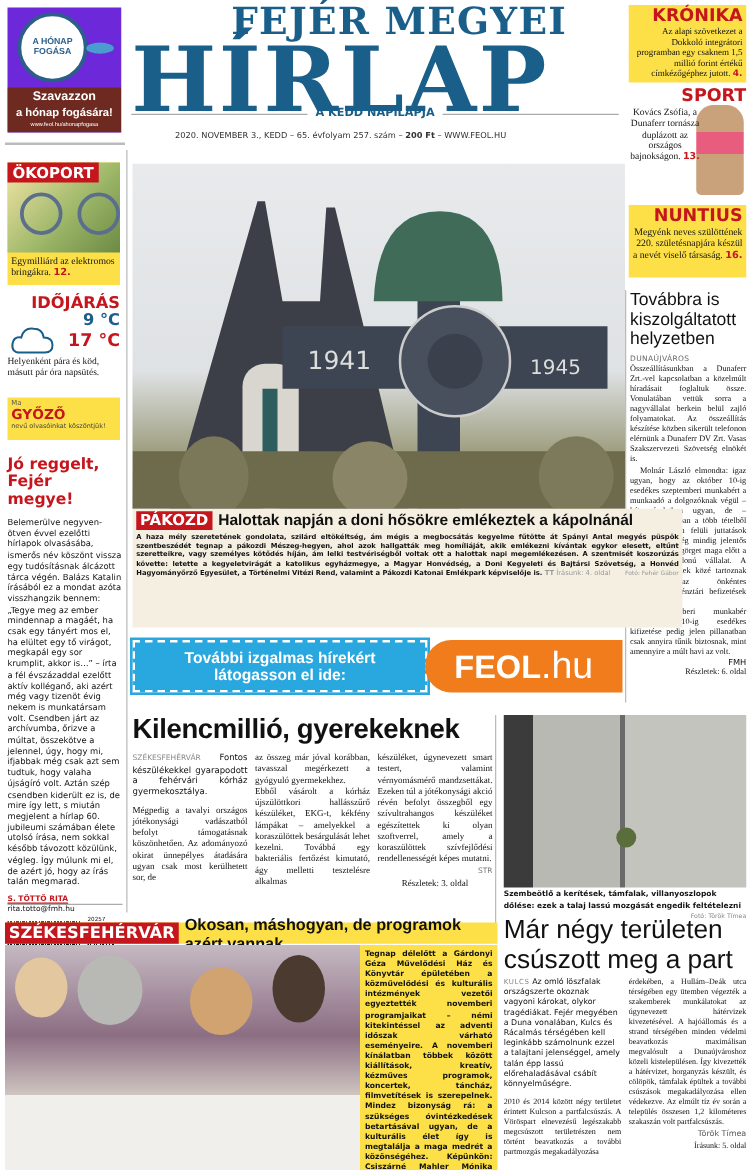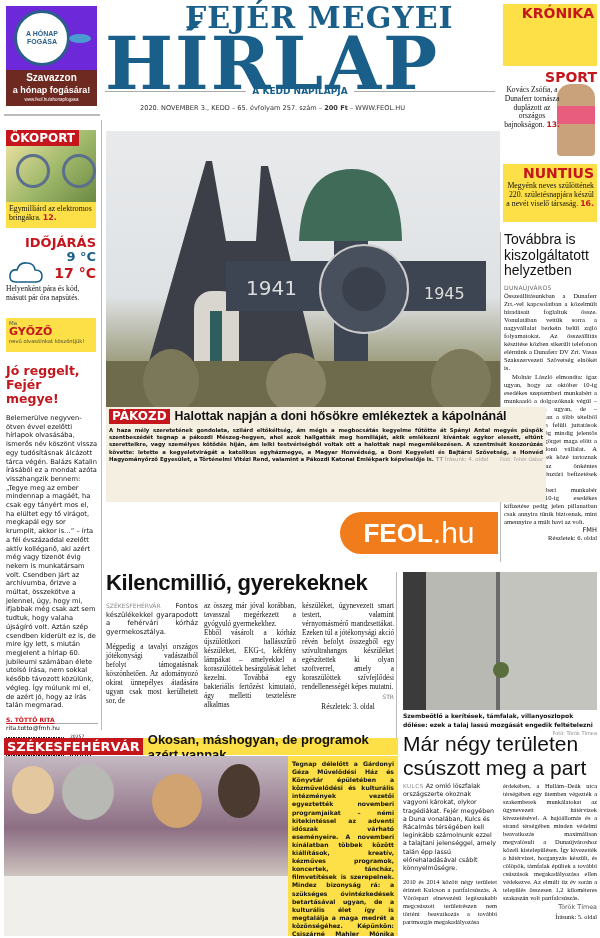--- a/index.html
+++ b/index.html
@@ -59,20 +59,21 @@
   <div class="line"></div>
   <span>A KEDD NAPILAPJA</span>
   <div class="line"></div>
 </div>
 <div id="dateline" class="abs">
   <span>2020. NOVEMBER 3., KEDD – 65. évfolyam 257. szám – </span><b>200 Ft</b><span> – WWW.FEOL.HU</span>
 </div>
 
 <div class="abs cream" style="left:503px;top:4px;width:94px;height:62px;padding:2px 3px">
   <div class="rbox-title">KRÓNIKA</div>
+  <div class="rbox-text"><span>Az alapi szövetkezet a Dokkoló integrátori programban egy csaknem 1,5 millió forint értékű címkézőgéphez jutott.</span> <span class="pg">4.</span></div>
 </div>
 
 <div class="abs" style="left:503px;top:70px;width:94px;height:92px">
   <div class="rbox-title">SPORT</div>
   <div class="abs" style="right:2px;top:14px;width:38px;height:72px;background:linear-gradient(#c9a17b 0 30%,#e85c7e 30% 55%,#c9a17b 55%);border-radius:14px 14px 4px 4px"></div>
   <div class="abs" style="left:0;top:16px;width:58px;font-size:7.6px;line-height:8.8px;text-align:center"><span>Kovács Zsófia, a Dunaferr tornásza duplázott az országos bajnokságon.</span> <span class="pg">13.</span></div>
 </div>
 
 <div class="abs cream" style="left:503px;top:164px;width:94px;height:58px;padding:2px 3px">
   <div class="rbox-title">NUNTIUS</div>
@@ -160,20 +161,24 @@
   </div>
   <div class="sans" style="font-size:5.4px;line-height:7.2px;font-weight:bold;padding:1px 3px;text-align:justify">
     <span>A haza mély szeretetének gondolata, szilárd eltökéltség, ám mégis a megbocsátás kegyelme fűtötte át Spányi Antal megyés püspök szentbeszédét tegnap a pákozdi Mészeg-hegyen, ahol azok hallgatták meg homíliáját, akik emlékezni kívántak egykor elesett, eltűnt szeretteikre, vagy személyes kötődés híján, ám lelki testvériségből voltak ott a halottak napi megemlékezésen. A szentmisét koszorúzás követte: letette a kegyeletvirágát a katolikus egyházmegye, a Magyar Honvédség, a Doni Kegyeleti és Bajtársi Szövetség, a Honvéd Hagyományőrző Egyesület, a Történelmi Vitézi Rend, valamint a Pákozdi Katonai Emlékpark képviselője is.</span>
     <span style="color:#999">TT</span>
     <span style="color:#999;font-weight:normal">Írásunk: 4. oldal</span>
     <span style="float:right;color:#999;font-weight:normal;font-size:4.8px">Fotó: Fehér Gábor</span>
   </div>
 </div>
 
 <div id="ad-banner" class="abs">
+  <div class="abs" style="left:0;top:0;width:236px;height:42px;background:#29a8e0;border:2px dashed #fff;outline:2px solid #29a8e0;display:flex;flex-direction:column;align-items:center;justify-content:center;color:#fff">
+    <div class="lsans" style="font-size:12.5px;font-weight:bold;line-height:14px">További izgalmas hírekért</div>
+    <div class="lsans" style="font-size:12.5px;font-weight:bold;line-height:14px">látogasson el ide:</div>
+  </div>
   <div class="abs" style="left:234px;top:0;width:158px;height:42px;background:#f07c1c;border-radius:22px 0 0 22px;display:flex;align-items:center;justify-content:center;color:#fff">
     <span class="lsans" style="font-size:26px;font-weight:bold">FEOL</span>
       <span class="lsans" style="font-size:30px">.hu</span>
   </div>
 </div>
 
 <div class="abs" style="left:106px;top:570px;width:288px;height:166px">
   <div class="lsans" style="font-size:22px;font-weight:bold;line-height:26px;letter-spacing:-.3px">Kilencmillió, gyerekeknek</div>
   <div style="display:flex;gap:6px;margin-top:6px">
     <div style="width:92px" class="body-text">

